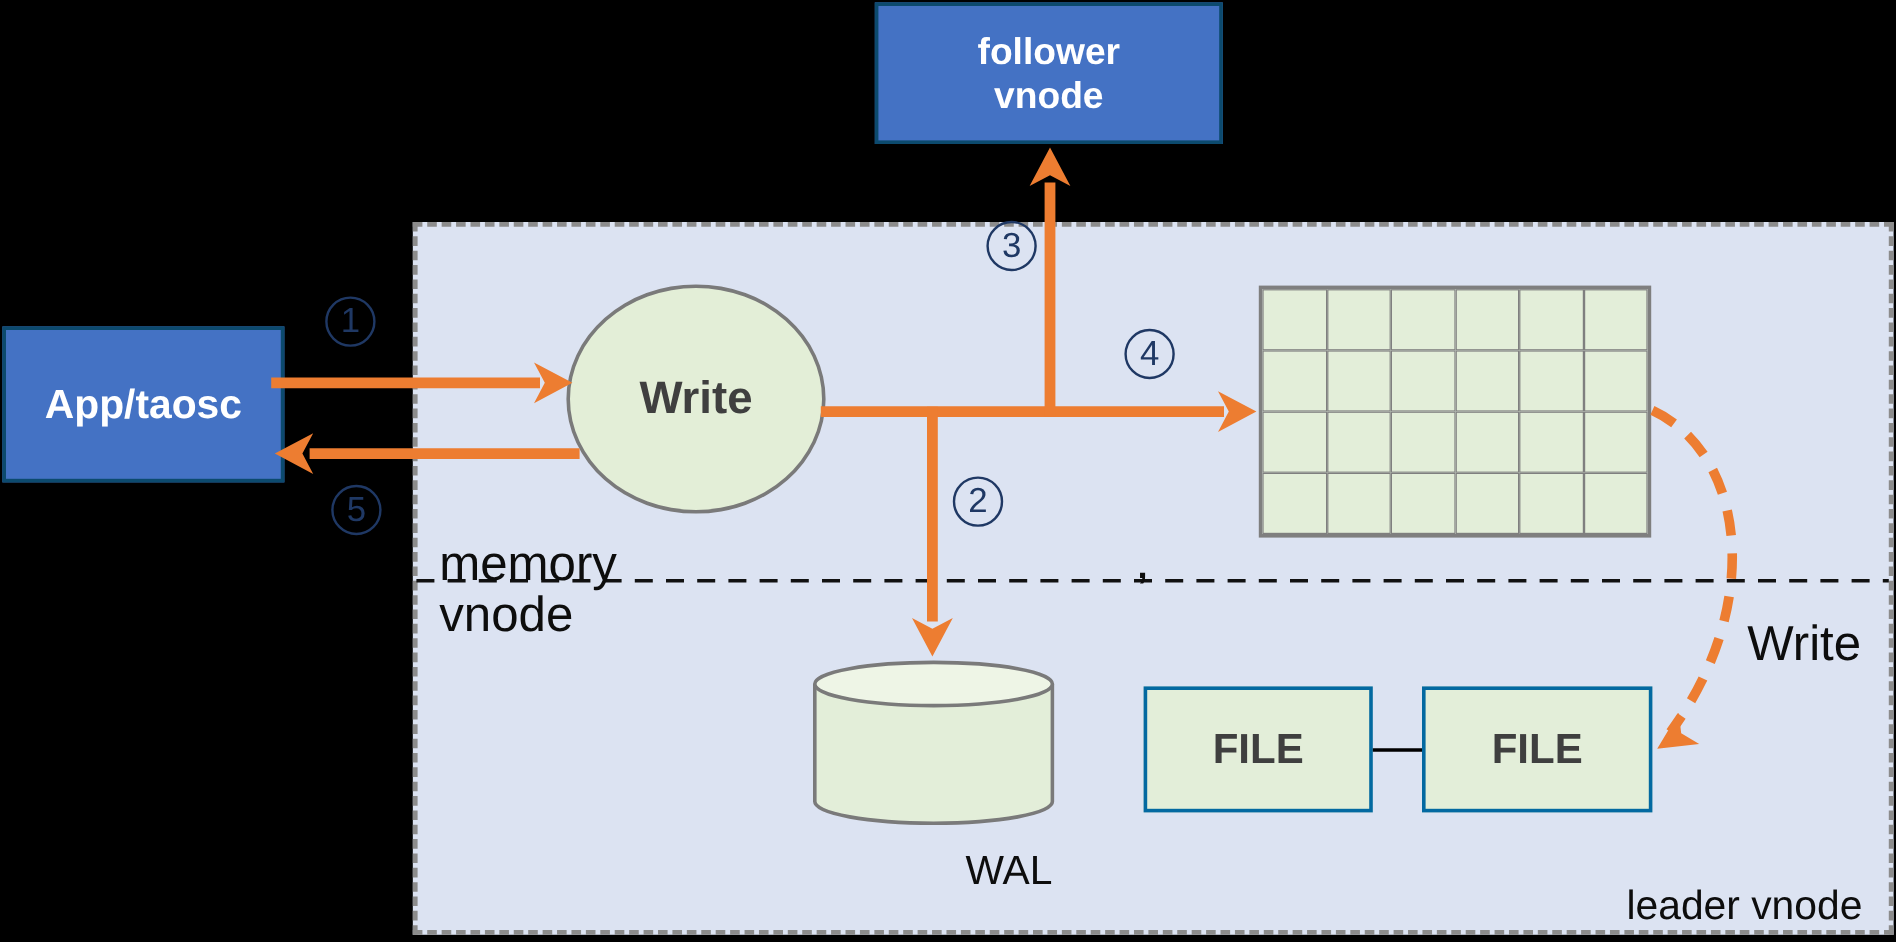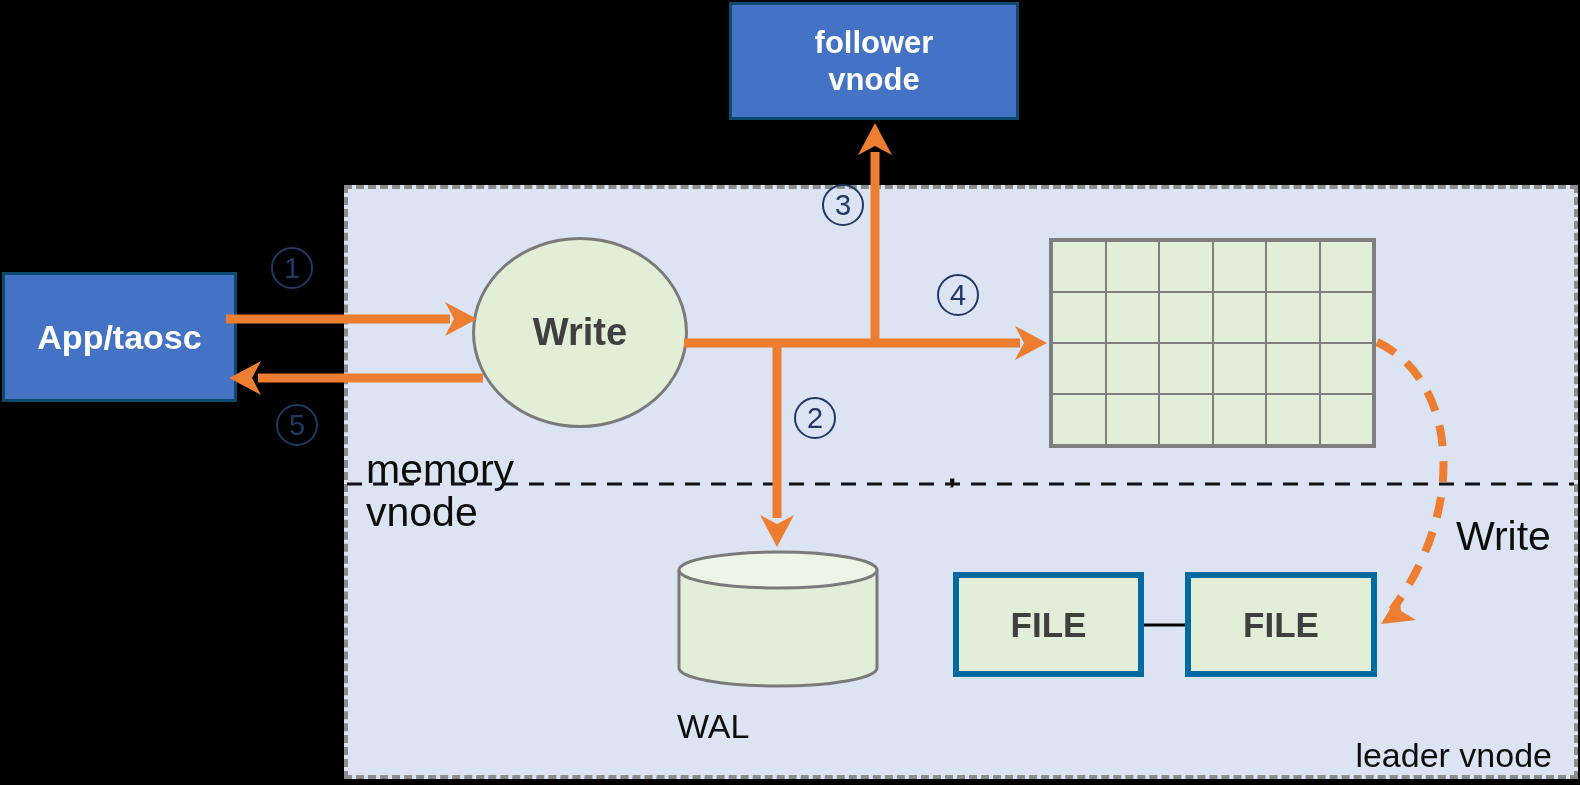--- a/index.html
+++ b/index.html
@@ -49,37 +49,37 @@
   }
   .memtable .cell {
     background: #e3eed9;
     border: 1.5px solid #7f7f7f;
   }
   
   .file-box {
     position: absolute;
     width: 191px; height: 105px;
     background: #e3eed9;
-    border: 6px solid #0369a1;
+    border: 3px solid #0369a1;
     display: flex; align-items: center; justify-content: center;
     font-size: 35px; font-weight: bold; color: #3f3f3f;
   }
   .file1 { left: 953px; top: 572px; }
   .file2 { left: 1185px; top: 572px; width: 192px; }
   
   .wal-cyl { position: absolute; left: 677px; top: 549px; width: 202px; height: 140px; }
   
   .plain-label {
     position: absolute;
     color: #0d0d0d;
     font-size: 41px;
   }
   .memory-label { left: 366px; top: 446px; }
   .disk-label   { left: 366px; top: 489px; }
-  .wal-label    { left: 677px; top: 707px; width: 200px; text-align: left; font-size: 34px; }
+  .wal-label    { left: 677px; top: 707px; width: 200px; text-align: right; font-size: 34px; }
   .leader-label { left: 1200px; top: 712px; width: 352px; text-align: right; font-size: 34px; margin-top: 24px; }
   .flush-label  { left: 1456px; top: 513px; }
   .divider-mark { left: 948px; top: 456px; font-size: 30px; font-weight: bold; }
   
   .step-num {
     position: absolute;
     width: 42px; height: 42px;
     border: 2.5px solid #1f3864;
     border-radius: 50%;
     color: #1f3864;

